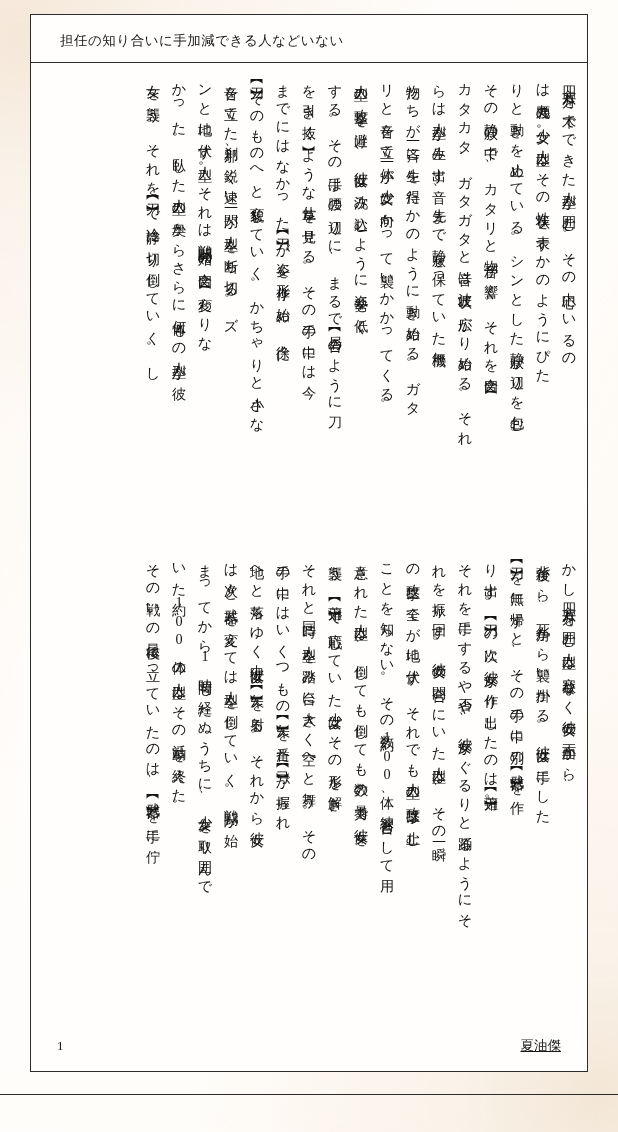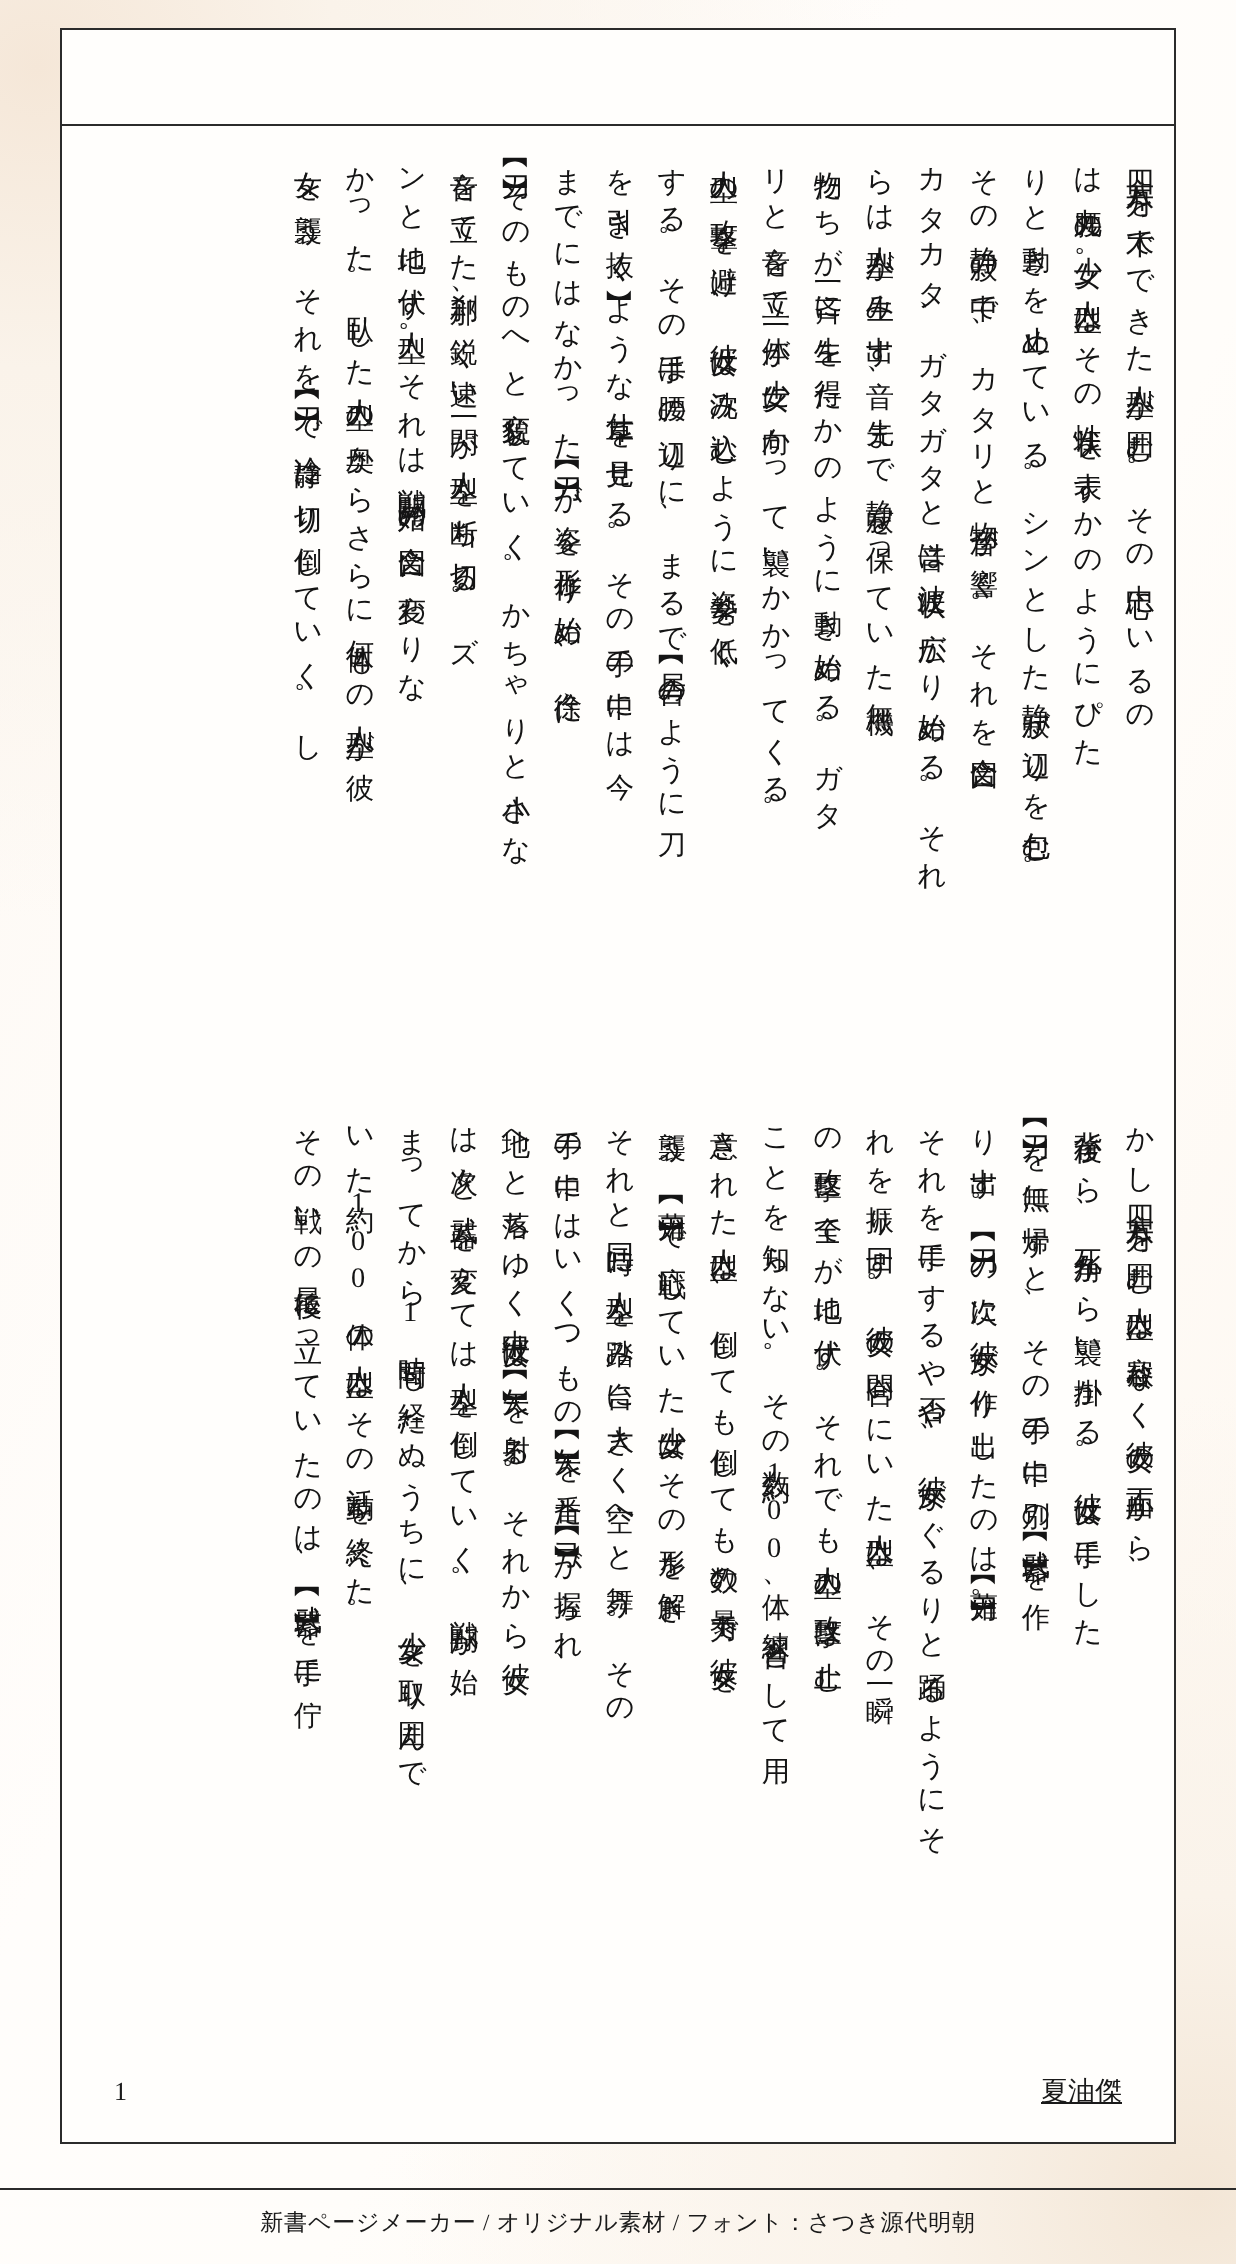--- a/index.html
+++ b/index.html
@@ -156,20 +156,21 @@
 <body>
 
 <div class="page">
 
   <div class="sheet"></div>
   <div class="rule-top"></div>
   <div class="rule-header"></div>
   <div class="rule-bottom"></div>
   <div class="rule-footer"></div>
 
+  <div class="header-title">担任の知り合いに手加減できる人などいない</div>
 
   <div class="body-area">
 
     <div class="col-group group-top">
       <div class="vcol">四方八方を木でできた人型が囲む。その中心にいるの</div>
       <div class="vcol">は丸腰の少女。人型はその性状を表すかのようにぴた</div>
       <div class="vcol">りと動きを止めている。シンとした静寂が辺りを包む。</div>
       <div class="vcol">その静寂の中で、カタリと物音が響く。それを合図に</div>
       <div class="vcol">カタカタ、ガタガタと音は波状に広がり始める。それ</div>
       <div class="vcol">らは人型が生み出す音、先まで静寂を保っていた無機</div>
@@ -203,15 +204,14 @@
       <div class="vcol">は次々と武器を変えては人型を倒していく。戦闘が始</div>
       <div class="vcol">まってから1時間も経たぬうちに、少女を取り囲んで</div>
       <div class="vcol">いた約100体の人型はその活動を終えた。</div>
       <div class="vcol">その戦いの最後に立っていたのは、【武器】を手に佇</div>
     </div>
 
   </div>
 
   <div class="page-number">1</div>
   <div class="author">夏油傑</div>
-  <div class="footer-credit">新書ページメーカー / オリジナル素材 / フォント：さつき源代明朝</div>
 
 </div>
 
 </body></html>

